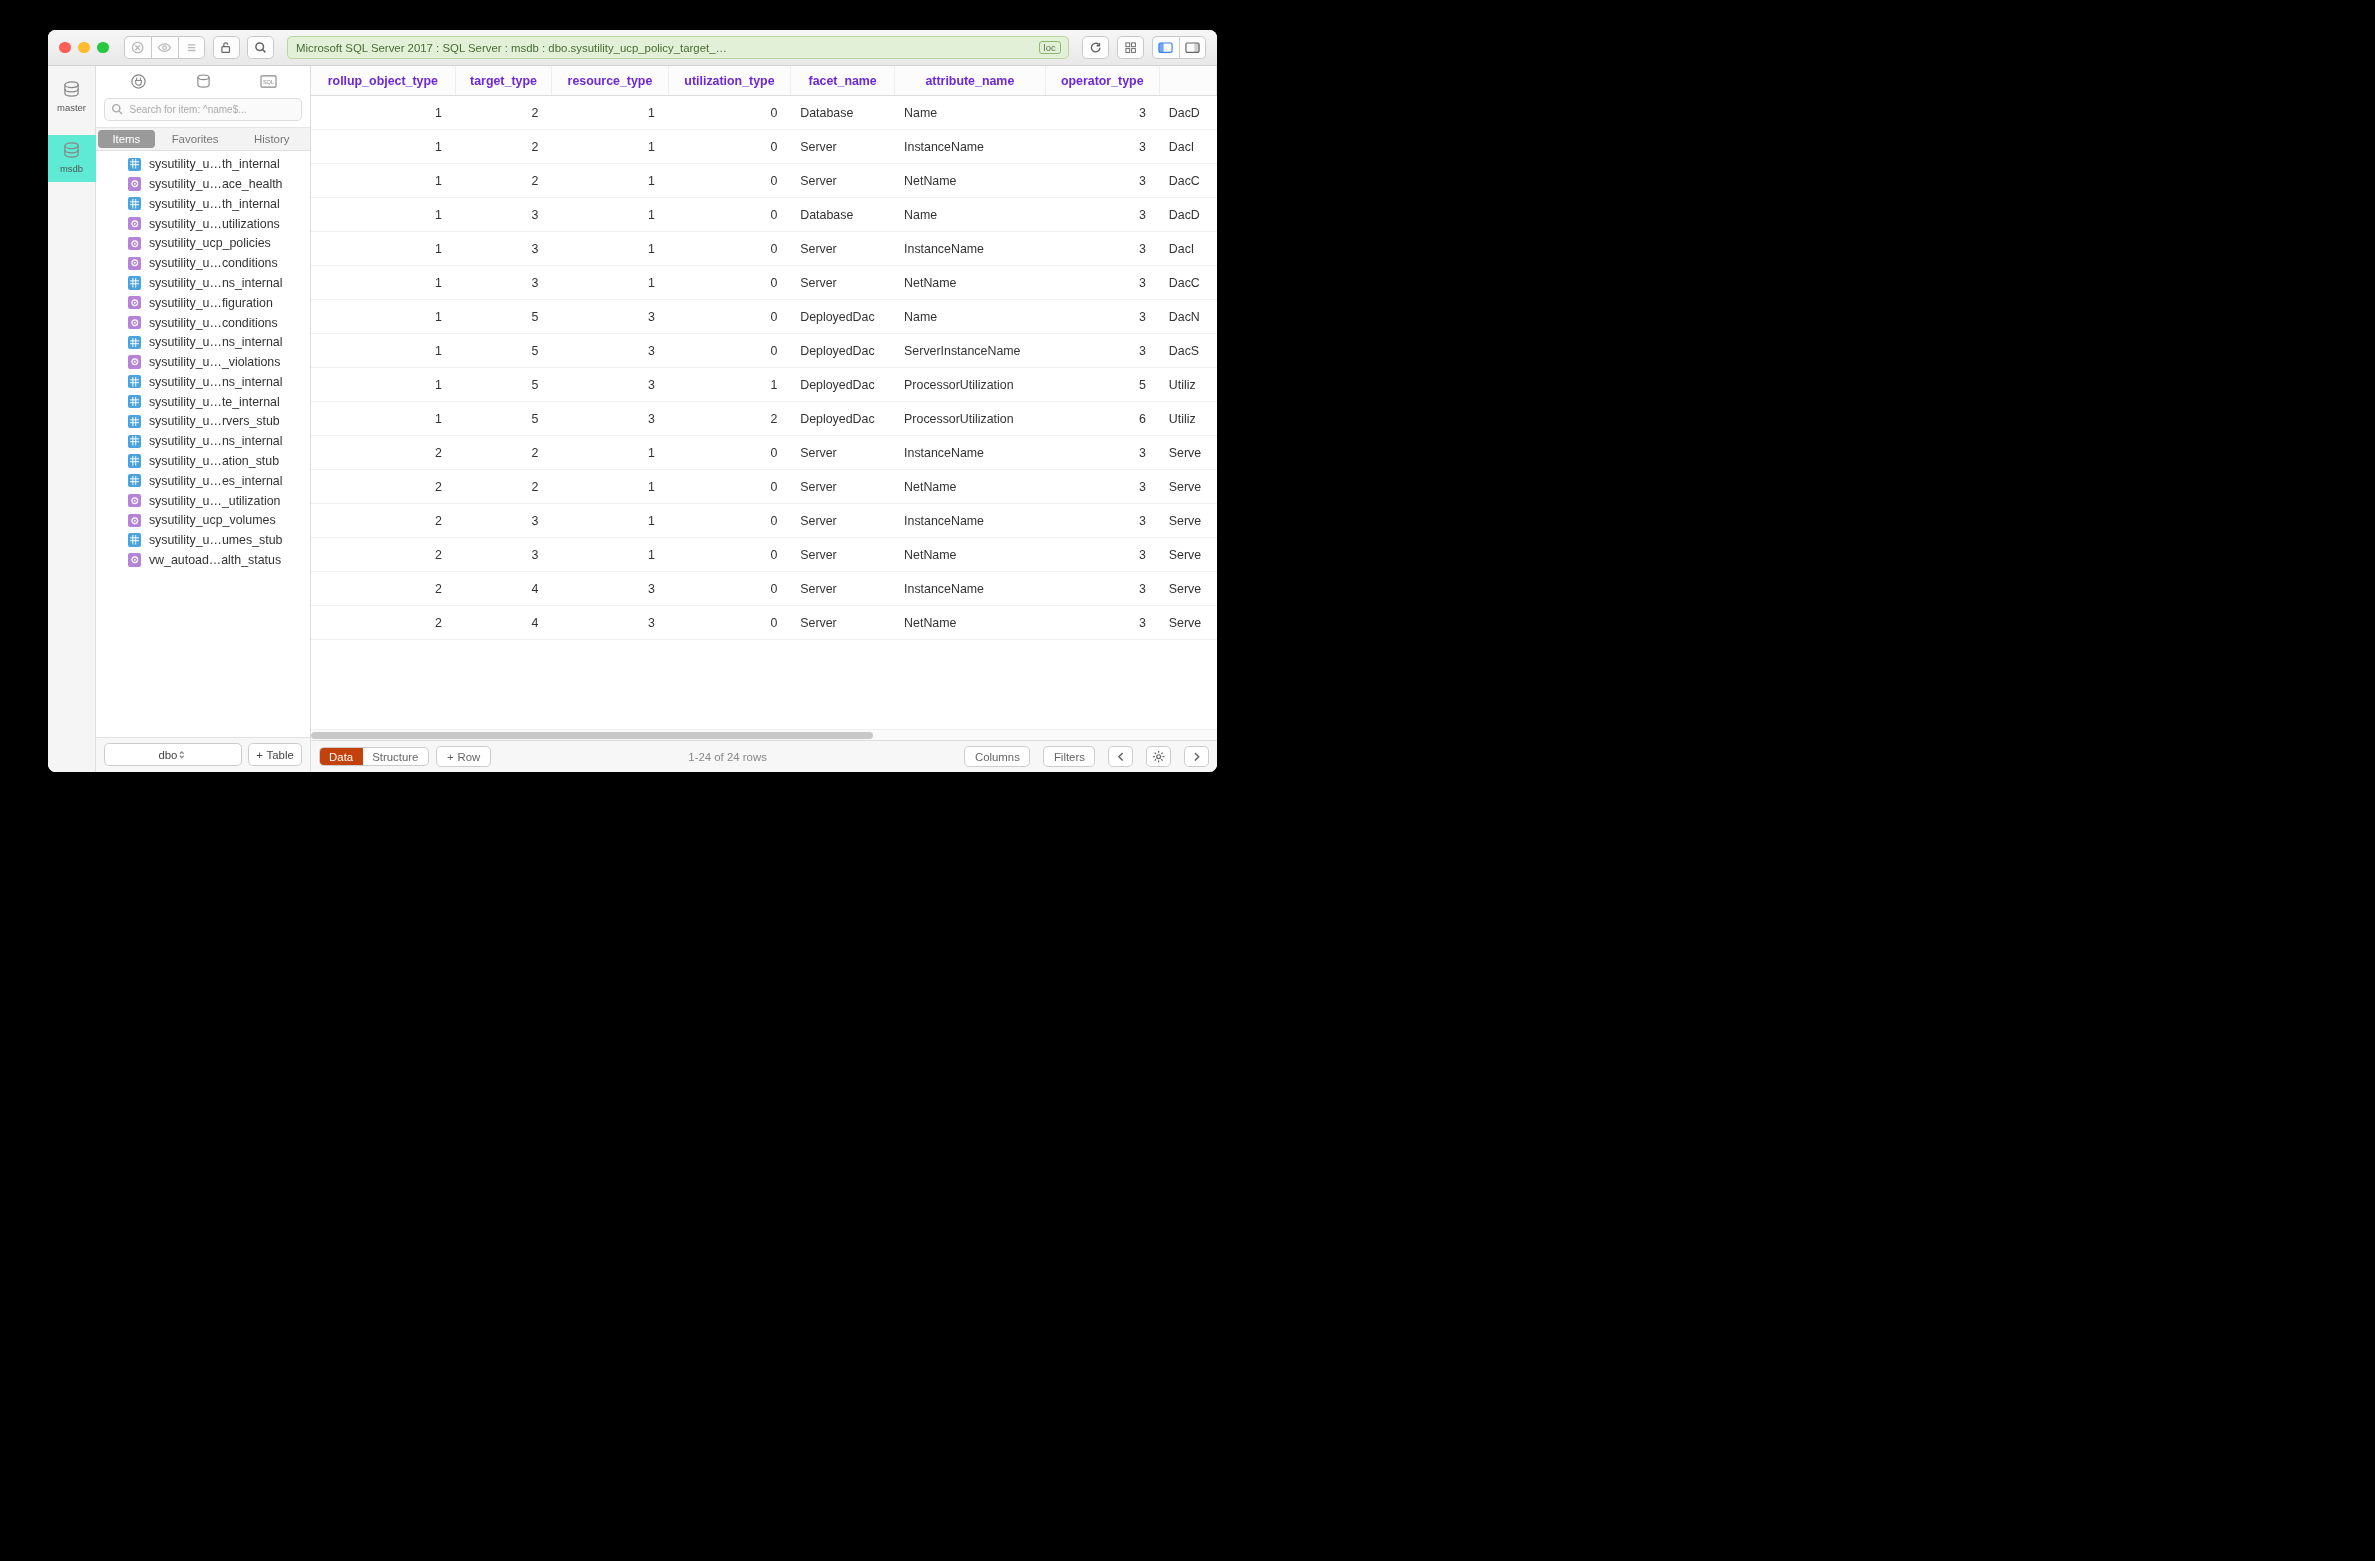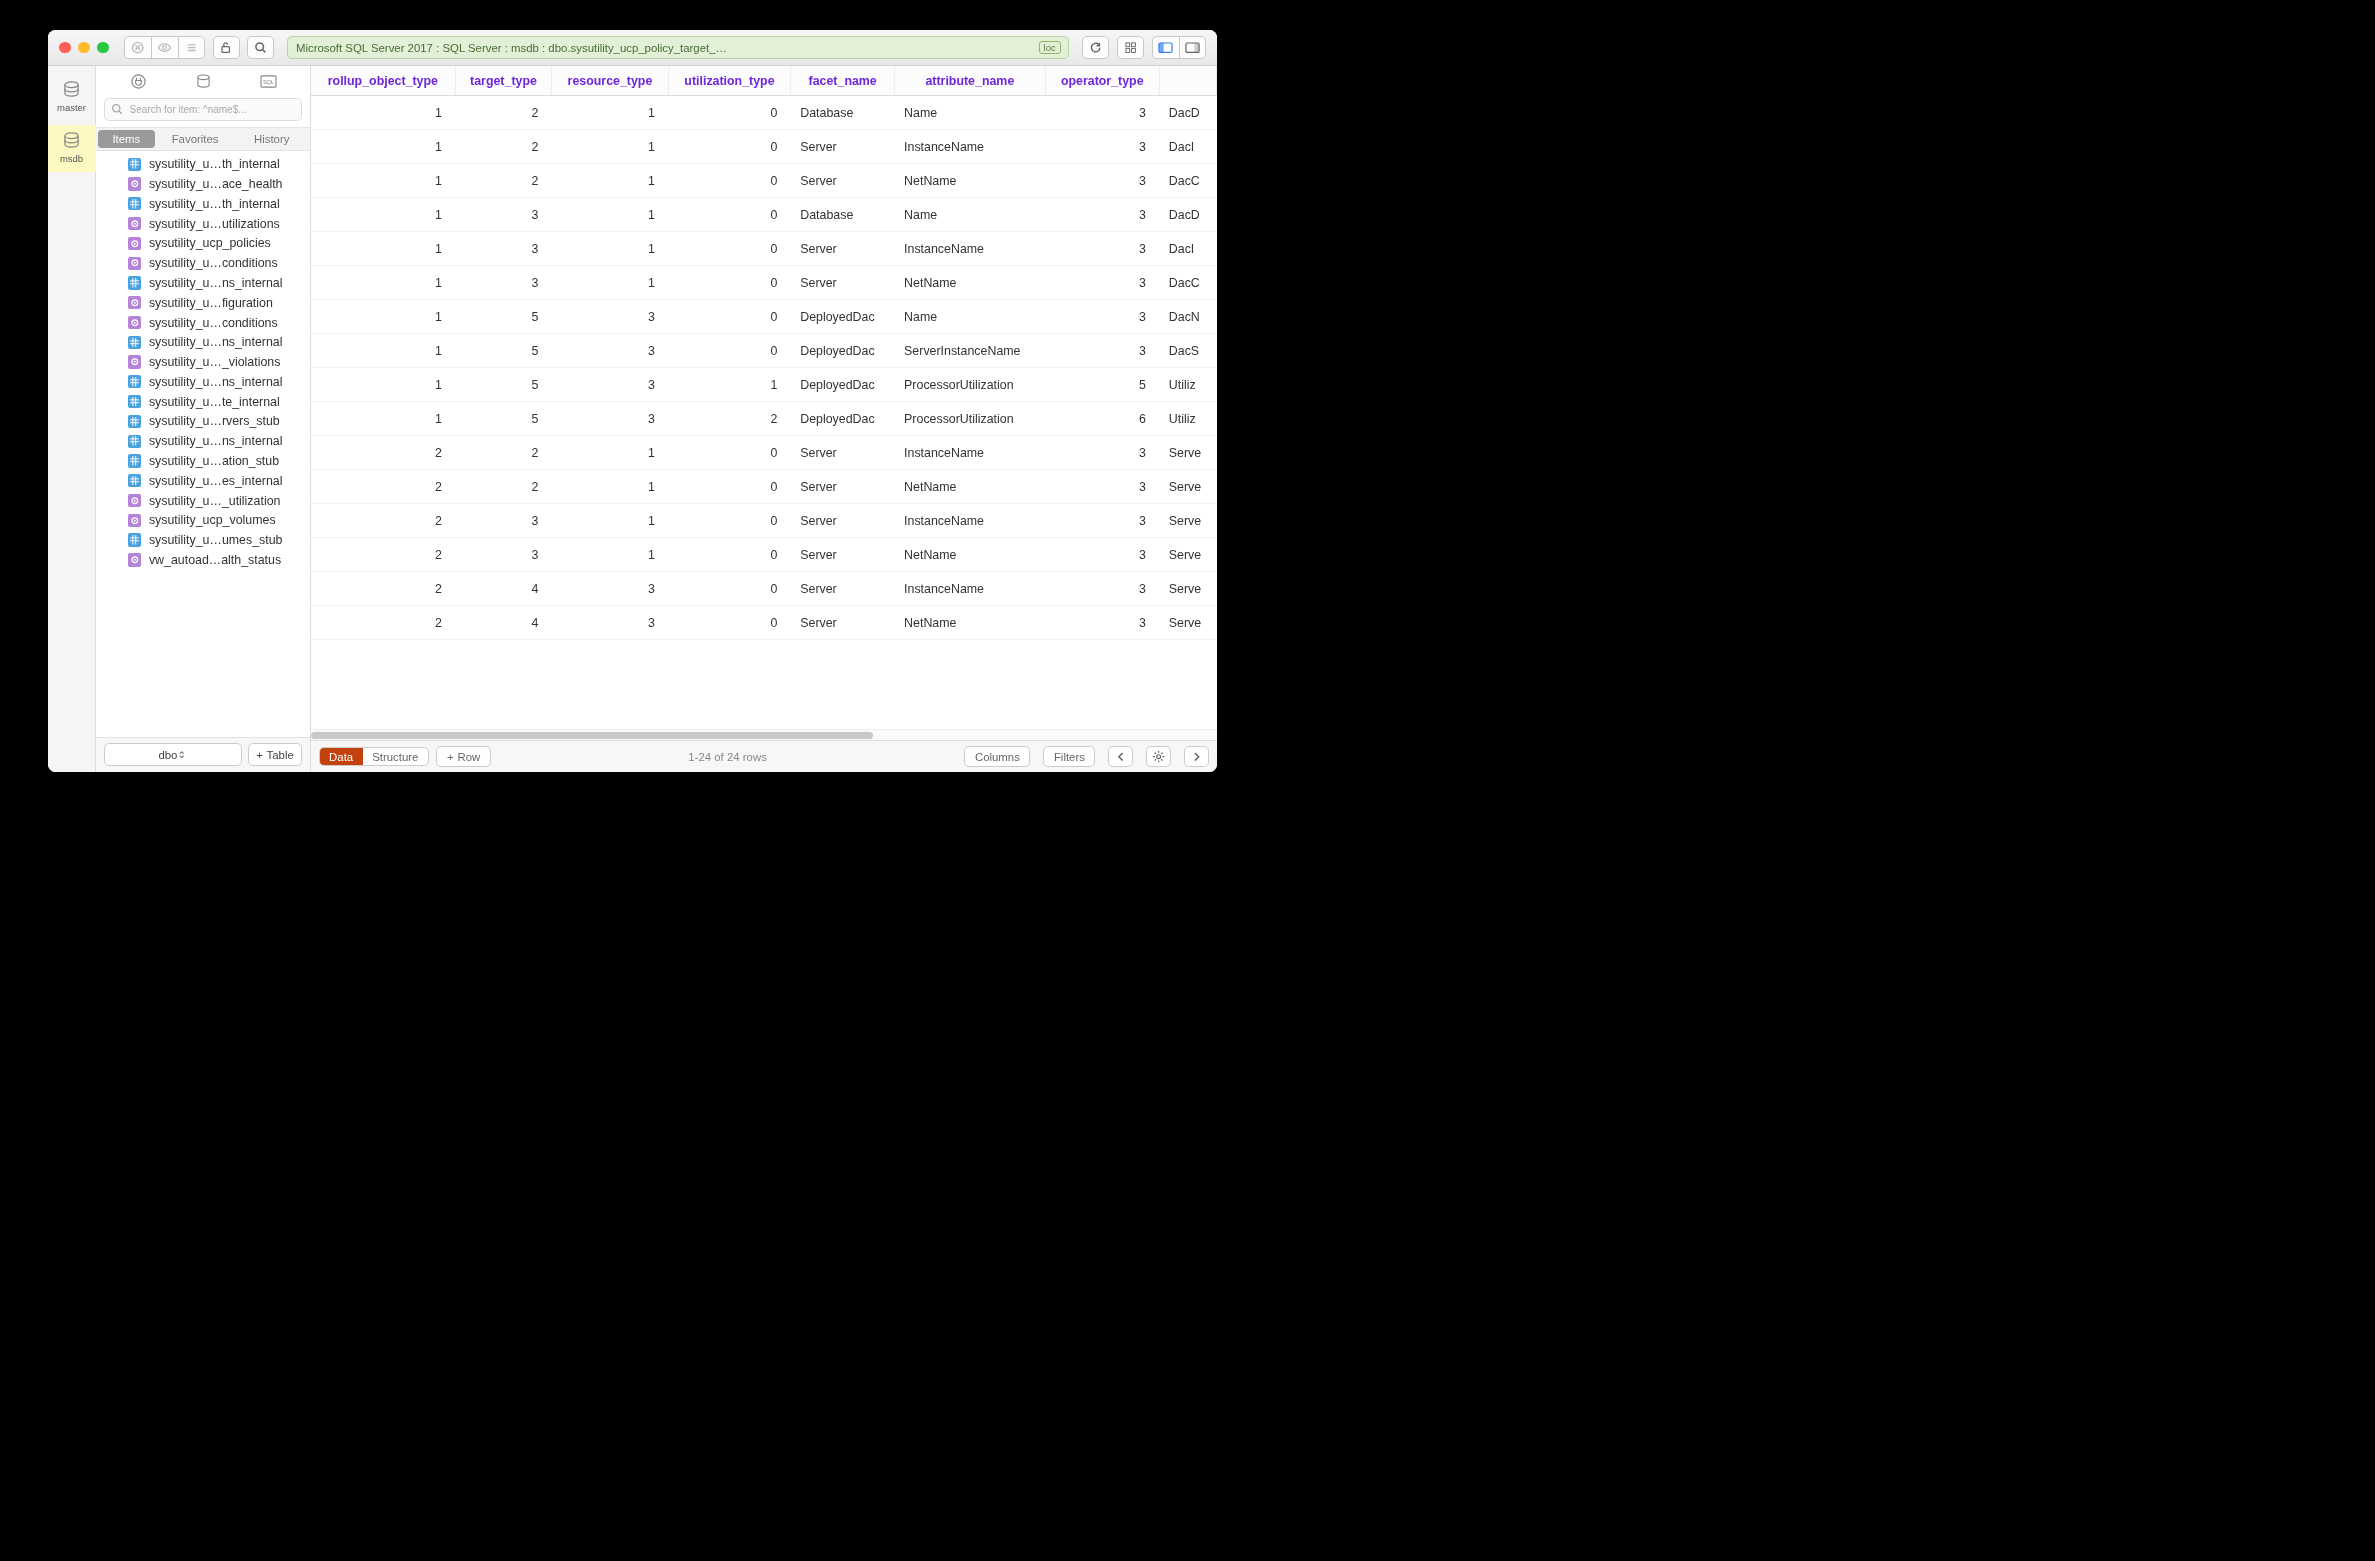--- a/index.html
+++ b/index.html
@@ -18,23 +18,23 @@
 .tb-group { display: flex; }
 .tb-group .tb-btn { border-radius: 0; border-right: none; }
 .tb-group .tb-btn:first-child { border-radius: 4.8px 0 0 4.8px; }
 .tb-group .tb-btn:last-child { border-radius: 0 4.8px 4.8px 0; border-right: 1px solid #c8c8c8; }
 .breadcrumb { flex: 1; height: 23px; background: #e1f0d6; border: 1px solid #b8d49f; border-radius: 4.8px; display: flex; align-items: center; padding: 0 7.6px; color: #4a6b35; font-size: 11.4px; overflow: hidden; white-space: nowrap; margin: 0 5.7px; }
 .breadcrumb .loc { border: 1px solid #8fb56f; border-radius: 2.9px; padding: 0 3.8px; font-size: 9.5px; margin-left: auto; color: #5a7a43; }
 .titlebar-right { display: flex; gap: 7.6px; }
 
 
 .body { flex: 1; display: flex; overflow: hidden; }
-.dbbar { width: 48px; background: #f5f5f5; border-right: 1px solid #ddd; display: flex; flex-direction: column; align-items: center; padding-top: 7.6px; gap: 4px; }
+.dbbar { width: 48px; background: #f5f5f5; border-right: 1px solid #ddd; display: flex; flex-direction: column; align-items: center; padding-top: 7.6px; gap: 14px; }
 .db-item { width: 48px; padding: 7.6px 0; text-align: center; font-size: 9.5px; color: #555; cursor: pointer; }
-.db-item.selected { background: #fef9c3; }
+.db-item.selected { background: #5eead4; }
 .db-icon { display: block; margin: 0 auto 3.8px; color: #888; }
 
 
 .sidebar { width: 215px; background: #fff; border-right: 1px solid #ddd; display: flex; flex-direction: column; }
 .sidebar-top { border-bottom: 1px solid #e5e5e5; }
 .sidebar-icons { display: flex; justify-content: space-around; padding: 5.7px 9.5px 3.8px; color: #888; }
 .sidebar-icons .si { width: 23px; height: 19px; display: inline-flex; align-items: center; justify-content: center; }
 .search { margin: 3.8px 7.6px 5.7px; position: relative; }
 .search input { width: 100%; height: 23px; border: 1px solid #ddd; border-radius: 4.8px; padding: 0 7.6px 0 25px; background: #fafafa; font-size: 10px; color: #333; }
 .search input::placeholder { color: #aaa; }

